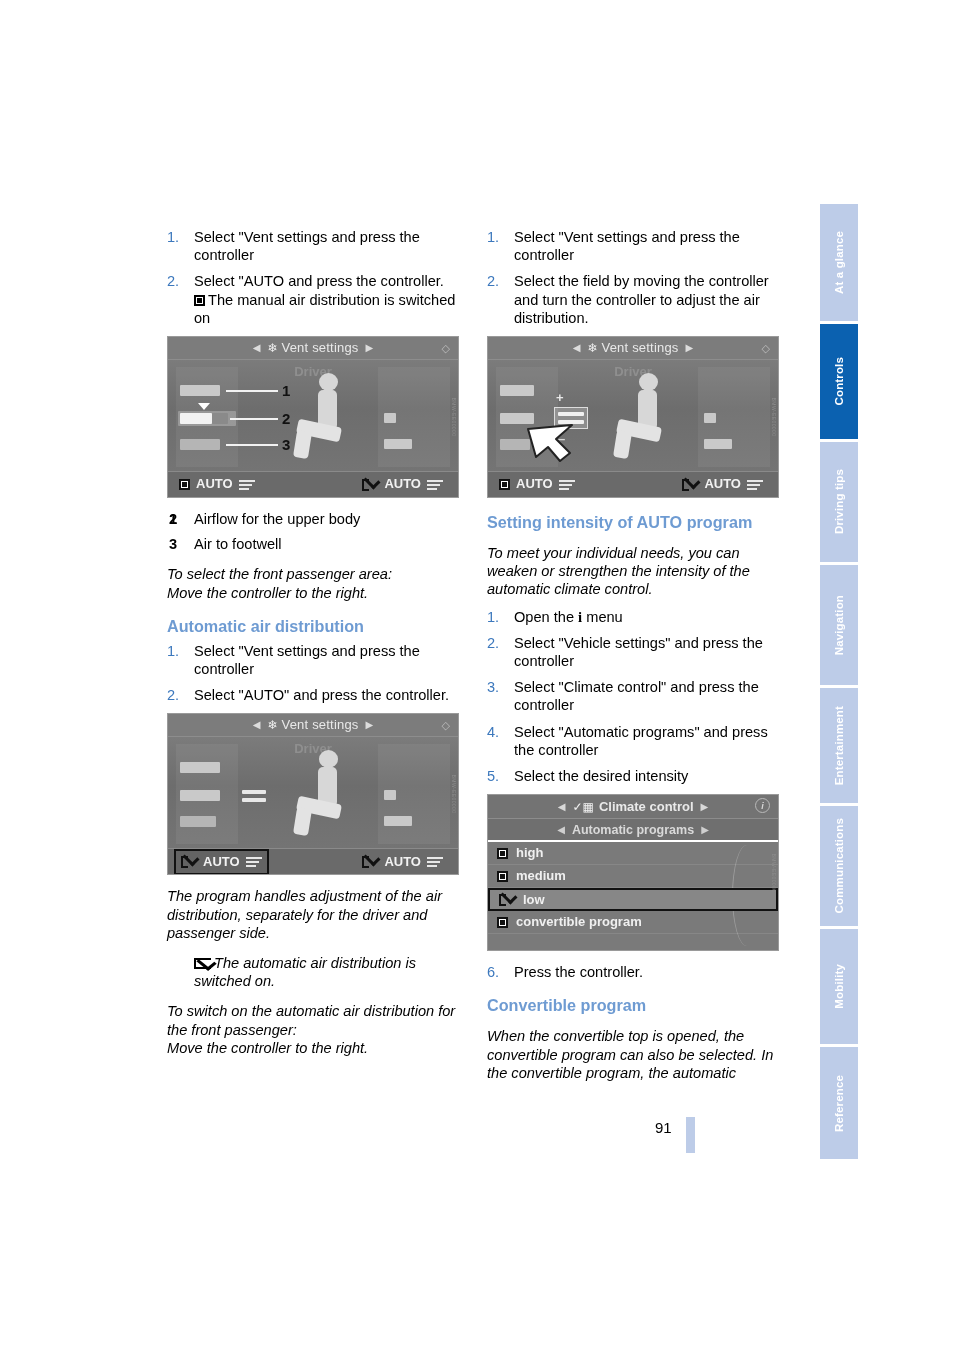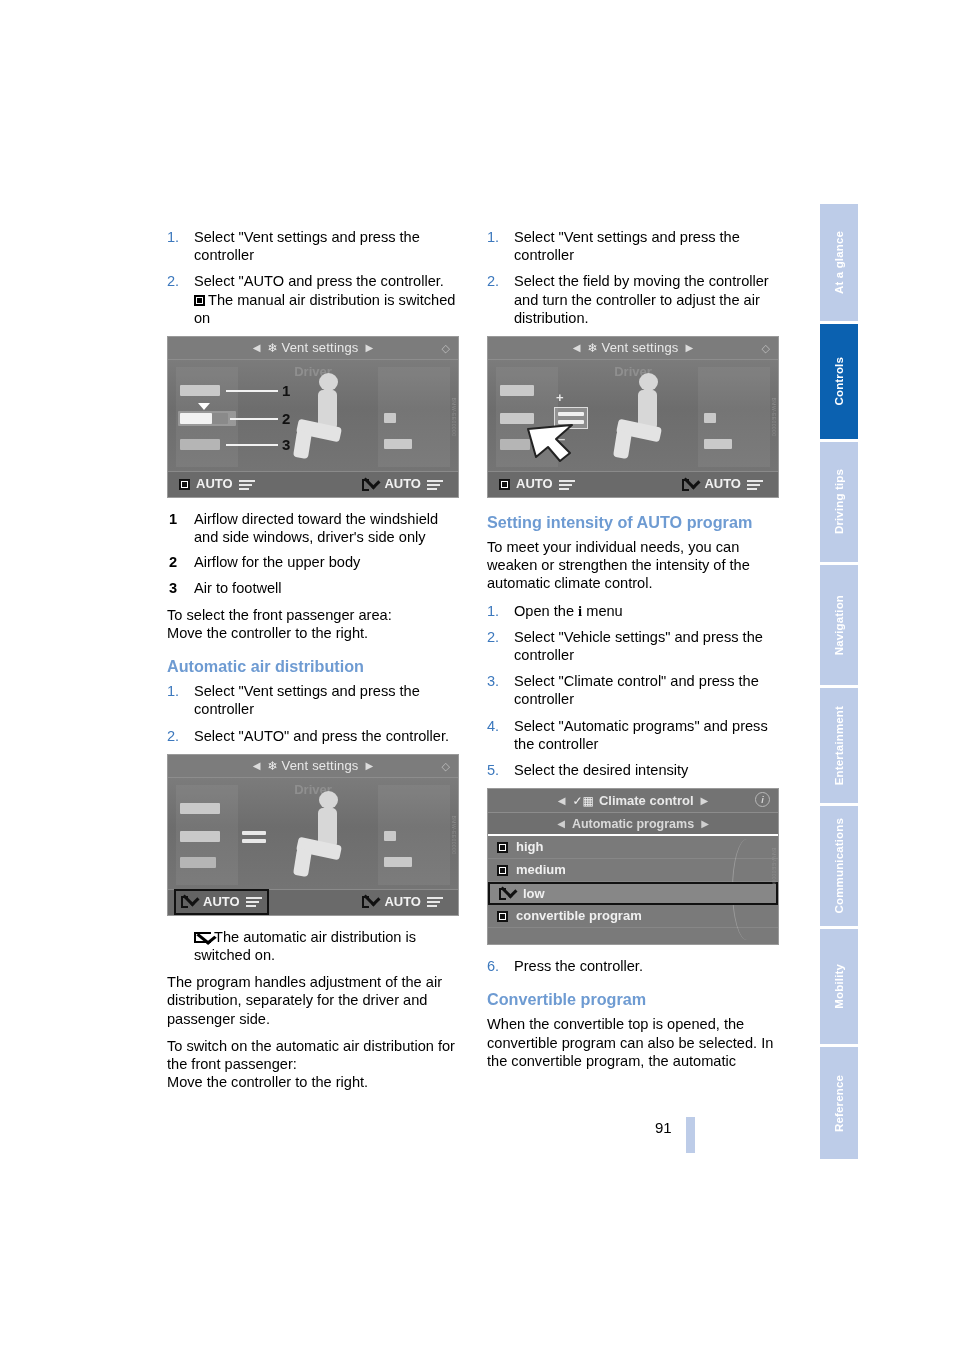--- a/index.html
+++ b/index.html
@@ -57,21 +57,21 @@
 
   h2 {
     color: #6e9bd2;
     font-size: 16.2px;
     font-weight: bold;
     line-height: 20px;
     margin: 14px 0 6px 0;
   }
   h2.tight { margin-top: 0; }
 
-  p { margin: 0 0 9px 0; }
+  p { margin: 12px 0 9px 0; font-style: italic; }
   p.nogap { margin-bottom: 0; }
 
   
   ol.steps { list-style: none; margin: 0 0 9px 0; }
   ol.steps li {
     position: relative;
     padding-left: 27px;
     margin-bottom: 8px;
   }
   ol.steps li:last-child { margin-bottom: 0; }
@@ -400,21 +400,20 @@
               </span>
           </div>
         </div>
       </div>
       <div class="code">BMW-EE00000</div>
     </div>
 
     <ol class="legend">
       <li>
         <span class="num">1</span>
-        <span>Airflow directed toward the windshield and side windows, driver's side only</span>
       </li>
       <li>
         <span class="num">2</span>
         <span>Airflow for the upper body</span>
       </li>
       <li>
         <span class="num">3</span>
         <span>Air to footwell</span>
       </li>
     </ol>
@@ -481,23 +480,23 @@
                 <i></i>
                 <i></i>
                 <i></i>
               </span>
           </div>
         </div>
       </div>
       <div class="code">BMW-EE00000</div>
     </div>
 
+    <p>The program handles adjustment of the air distribution, separately for the driver and passenger side.</p>
+
     <p style="padding-left:27px;"><span class="gl-check"></span><span>The automatic air distribution is switched on.</span></p>
-
-    <p>The program handles adjustment of the air distribution, separately for the driver and passenger side.</p>
     <p style="white-space:pre-line;">To switch on the automatic air distribution for the front passenger:
 Move the controller to the right.</p>
   </div>
 
   <div class="col right">
 
 
     <ol class="steps">
       <li>
         <span class="num">1.</span>

